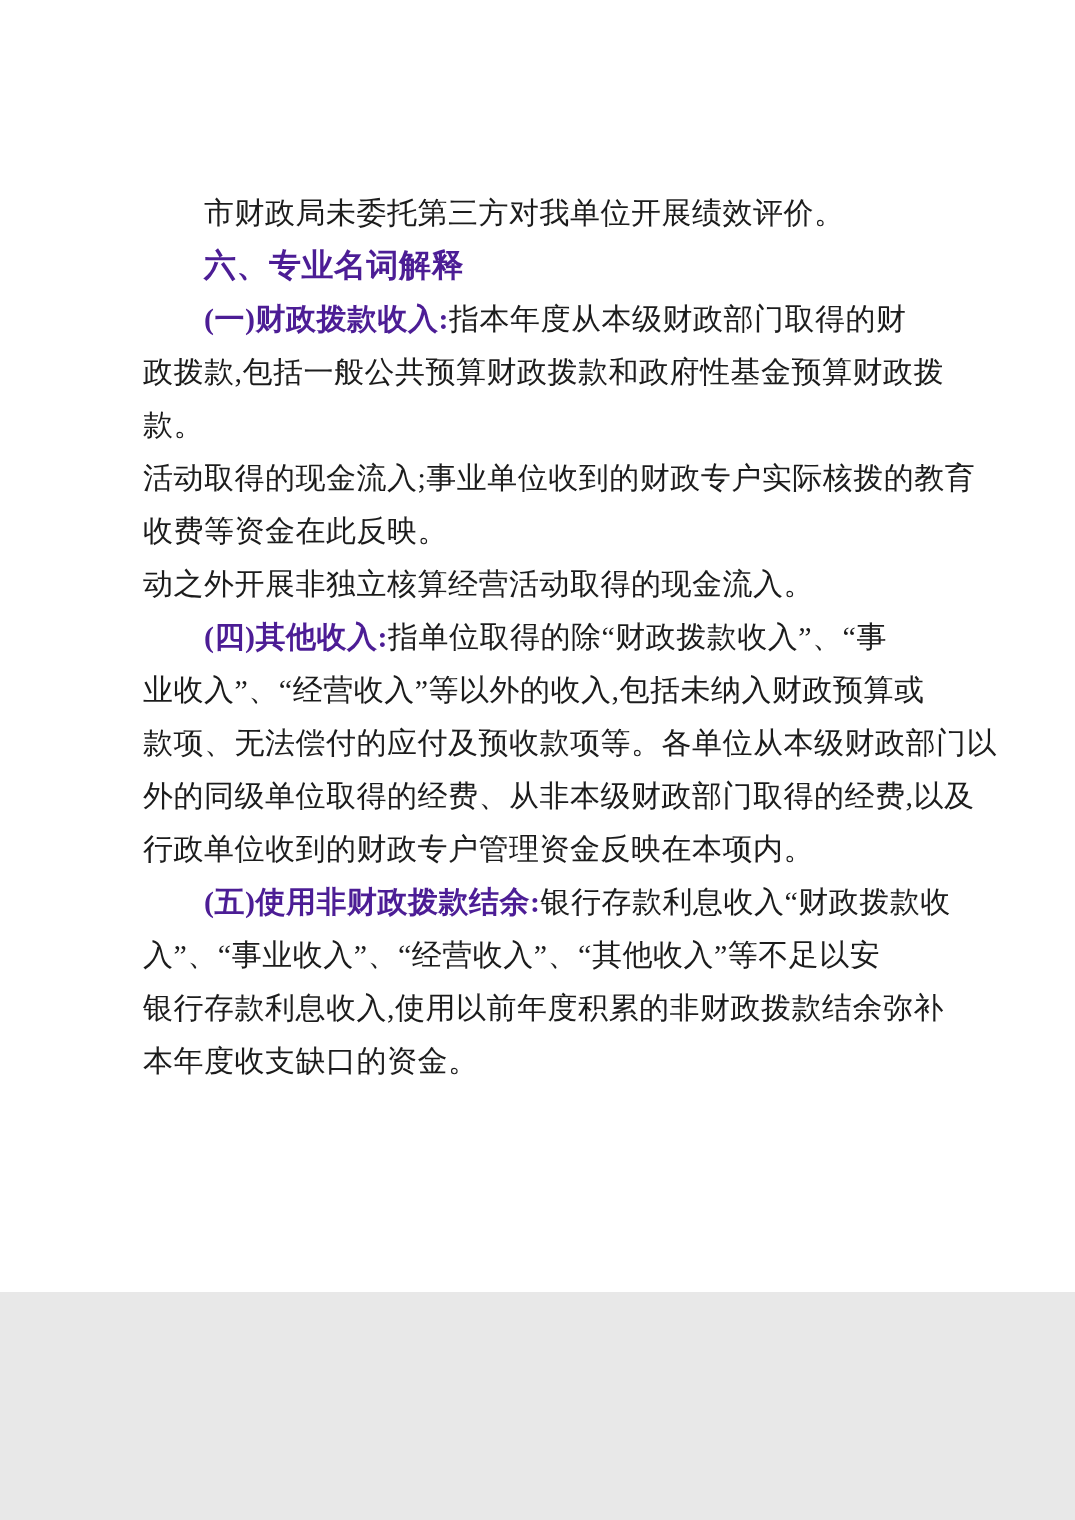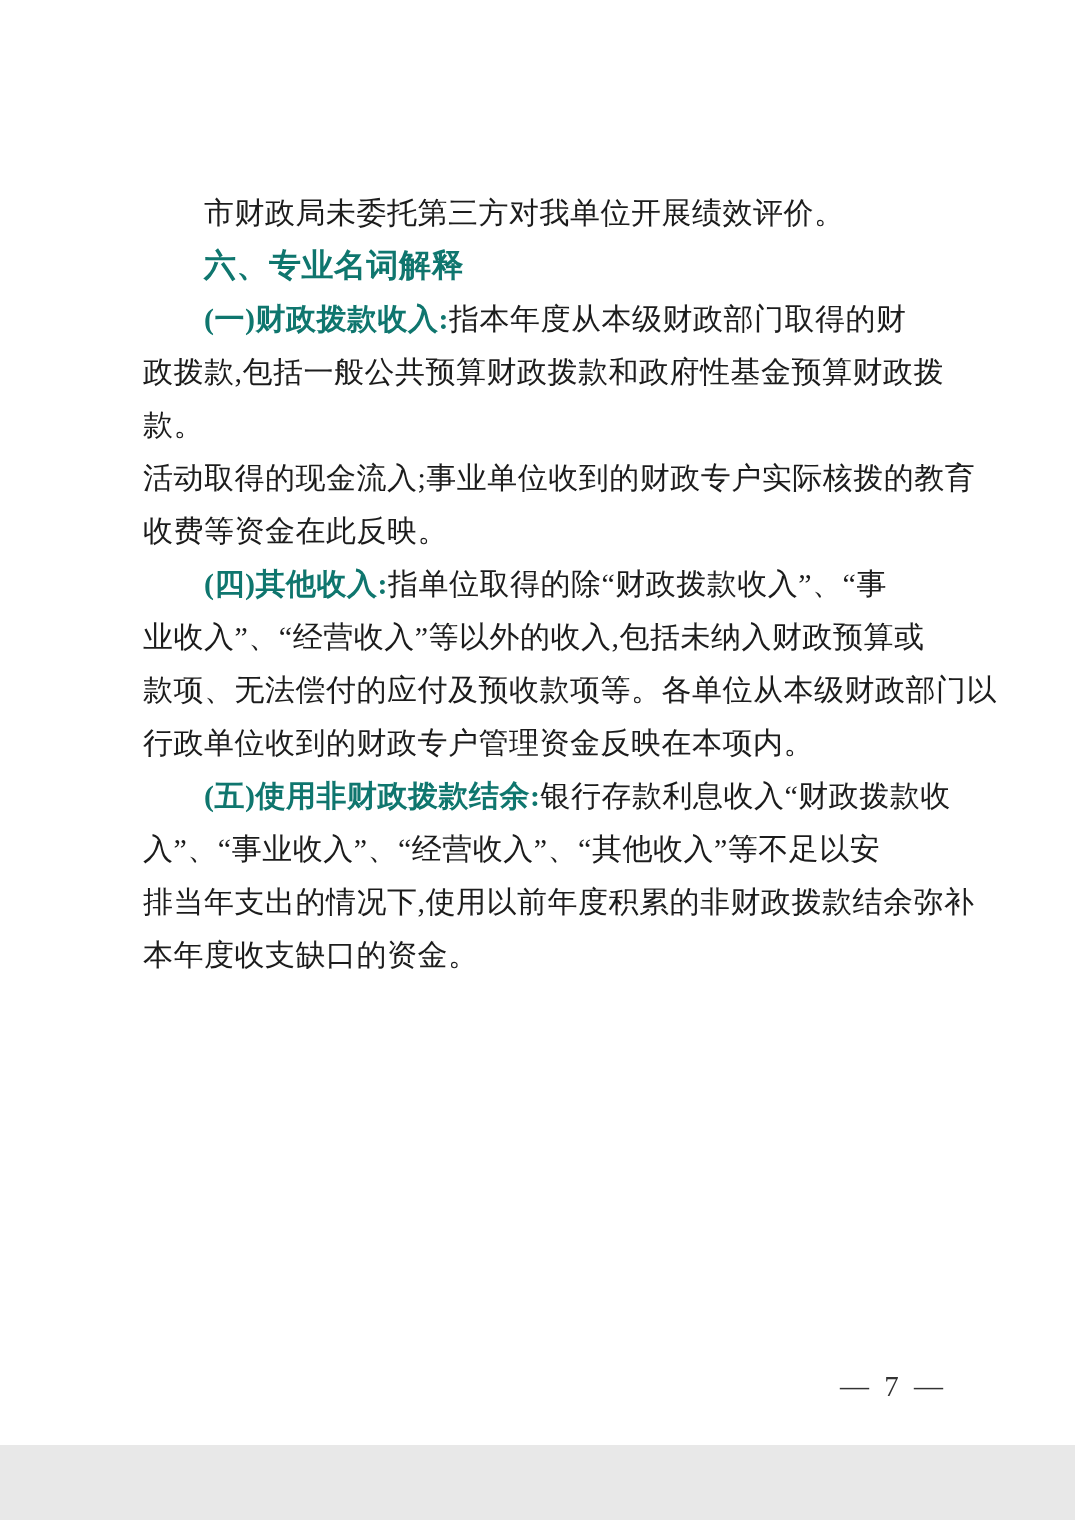--- a/index.html
+++ b/index.html
@@ -3,21 +3,21 @@
 <meta charset="utf-8">
 <style>
   * { margin: 0; padding: 0; box-sizing: border-box; }
   html, body {
     background: #e8e8e8;
     font-family: "Liberation Serif", serif;
   }
   .page {
     position: relative;
     width: 1075px;
-    height: 1445px;
+    height: 1292px;
     margin: 0 auto;
     background: #ffffff;
     overflow: hidden;
   }
   .doc-body {
     position: absolute;
     left: 143px;
     top: 186px;
     width: 806px;
   }
@@ -34,21 +34,21 @@
     padding-left: 61px; 
   }
   .line.heading {
     font-family: "Liberation Sans", "DejaVu Sans", sans-serif;
     font-weight: bold;
     font-size: 32px;
     color: #111111;
   }
   .line .bold {
     font-weight: bold;
-    color: #0f766e;
+    color: #4c1d95;
   }
   .page-number {
     position: absolute;
     top: 1368px;
     right: 128px;
     font-size: 29px;
     line-height: 36px;
     color: #333333;
     font-family: "Liberation Serif", "DejaVu Serif", serif;
     letter-spacing: 4px;
@@ -59,23 +59,25 @@
 
 <div class="page">
   <div class="doc-body">
       <div class="line body first"><span>市财政局未委托第三方对我单位开展绩效评价。</span></div>
       <div class="line heading first"><span class="bold">六、专业名词解释</span></div>
       <div class="line body first"><span class="bold">(一)财政拨款收入:</span><span>指本年度从本级财政部门取得的财</span></div>
       <div class="line body"><span>政拨款,包括一般公共预算财政拨款和政府性基金预算财政拨</span></div>
       <div class="line body"><span>款。</span></div>
       <div class="line body"><span>活动取得的现金流入;事业单位收到的财政专户实际核拨的教育</span></div>
       <div class="line body"><span>收费等资金在此反映。</span></div>
+      <div class="line body"><span>动之外开展非独立核算经营活动取得的现金流入。</span></div>
       <div class="line body first"><span class="bold">(四)其他收入:</span><span>指单位取得的除“财政拨款收入”、“事</span></div>
       <div class="line body"><span>业收入”、“经营收入”等以外的收入,包括未纳入财政预算或</span></div>
       <div class="line body"><span>款项、无法偿付的应付及预收款项等。各单位从本级财政部门以</span></div>
+      <div class="line body"><span>外的同级单位取得的经费、从非本级财政部门取得的经费,以及</span></div>
       <div class="line body"><span>行政单位收到的财政专户管理资金反映在本项内。</span></div>
       <div class="line body first"><span class="bold">(五)使用非财政拨款结余:</span><span>银行存款利息收入“财政拨款收</span></div>
       <div class="line body"><span>入”、“事业收入”、“经营收入”、“其他收入”等不足以安</span></div>
-      <div class="line body"><span>排当年支出的情况下,使用以前年度积累的非财政拨款结余弥补</span></div>
+      <div class="line body"><span>银行存款利息收入,使用以前年度积累的非财政拨款结余弥补</span></div>
       <div class="line body"><span>本年度收支缺口的资金。</span></div>
     </div>
   <div class="page-number">— 7 —</div>
 </div>
 
 </body></html>

